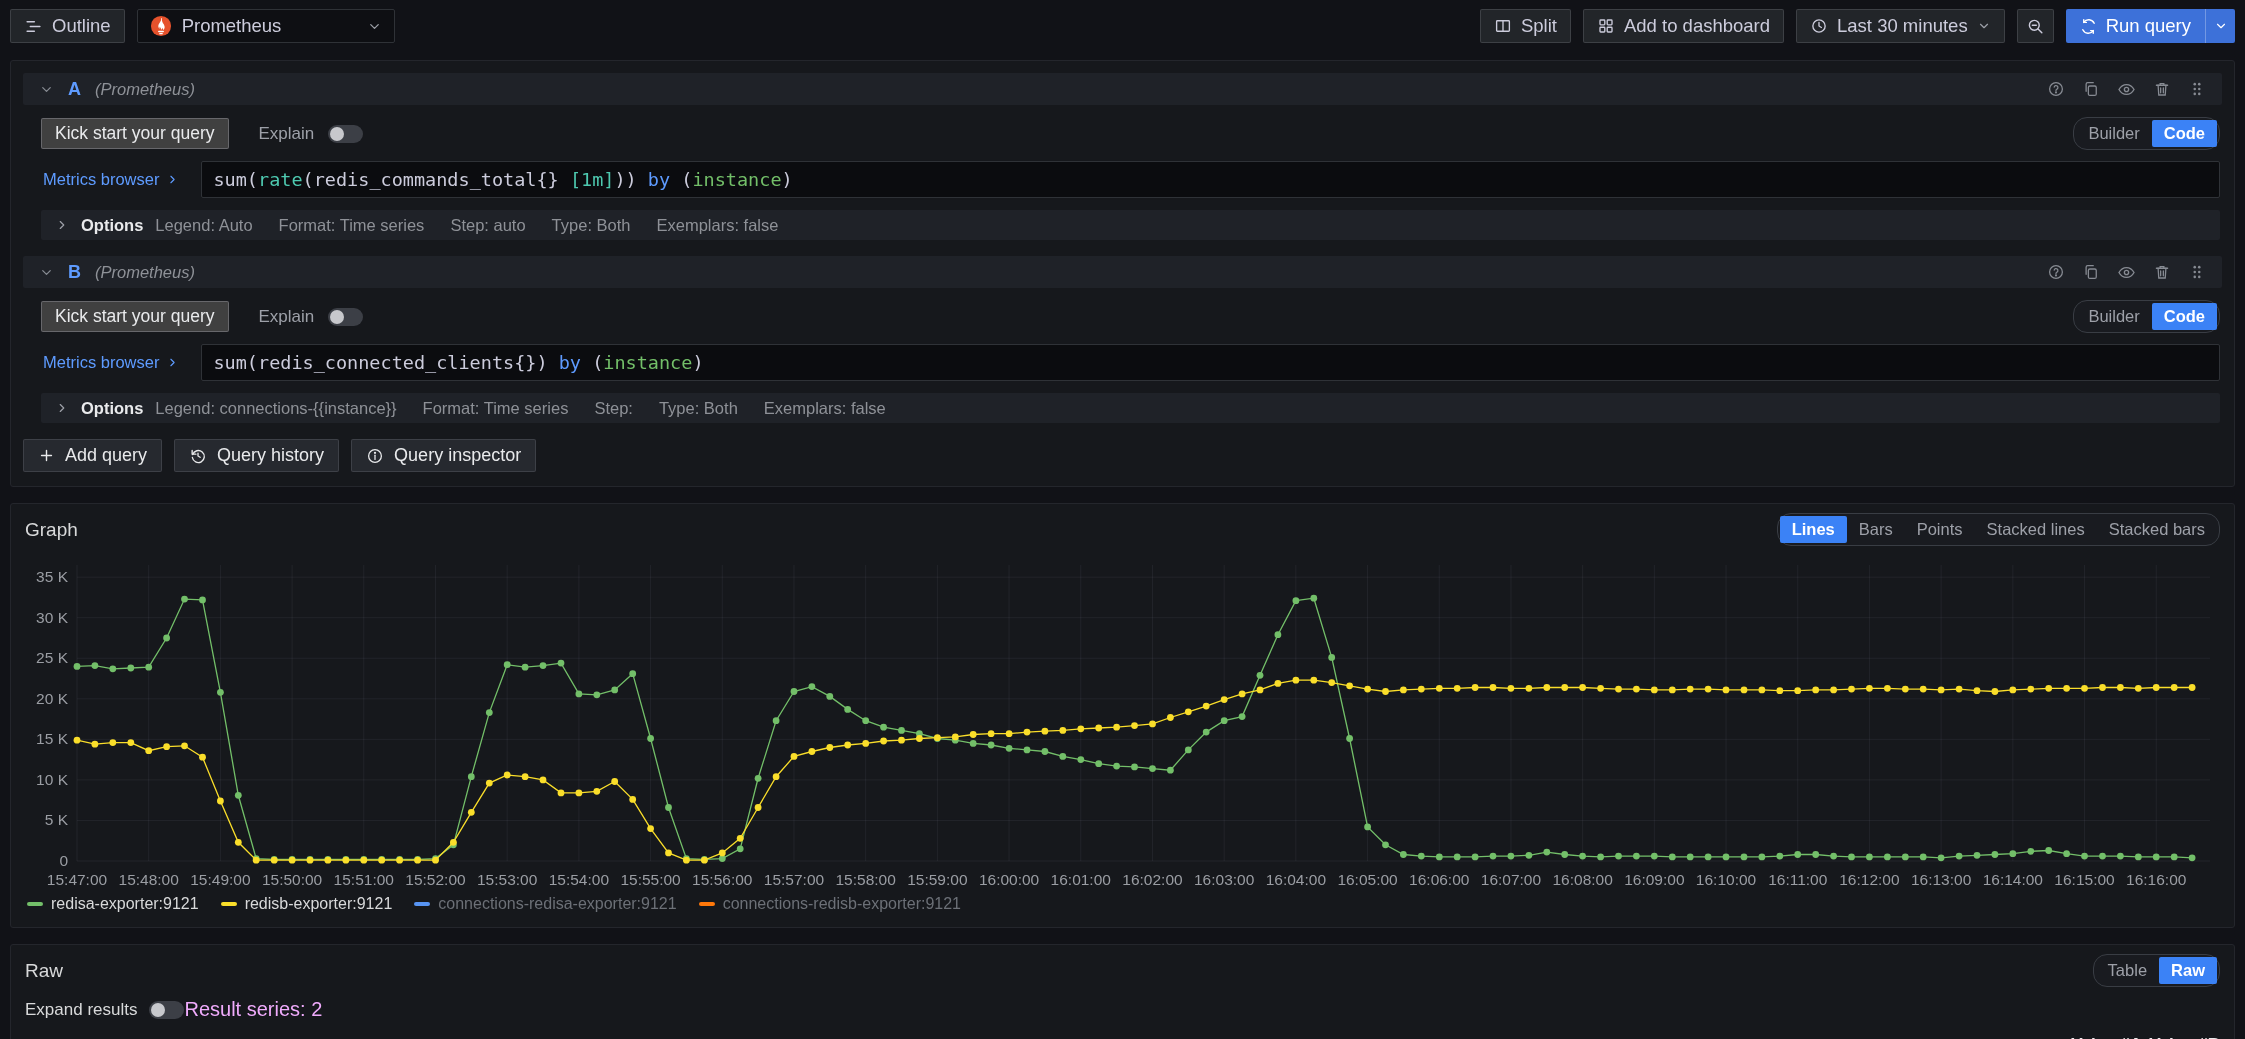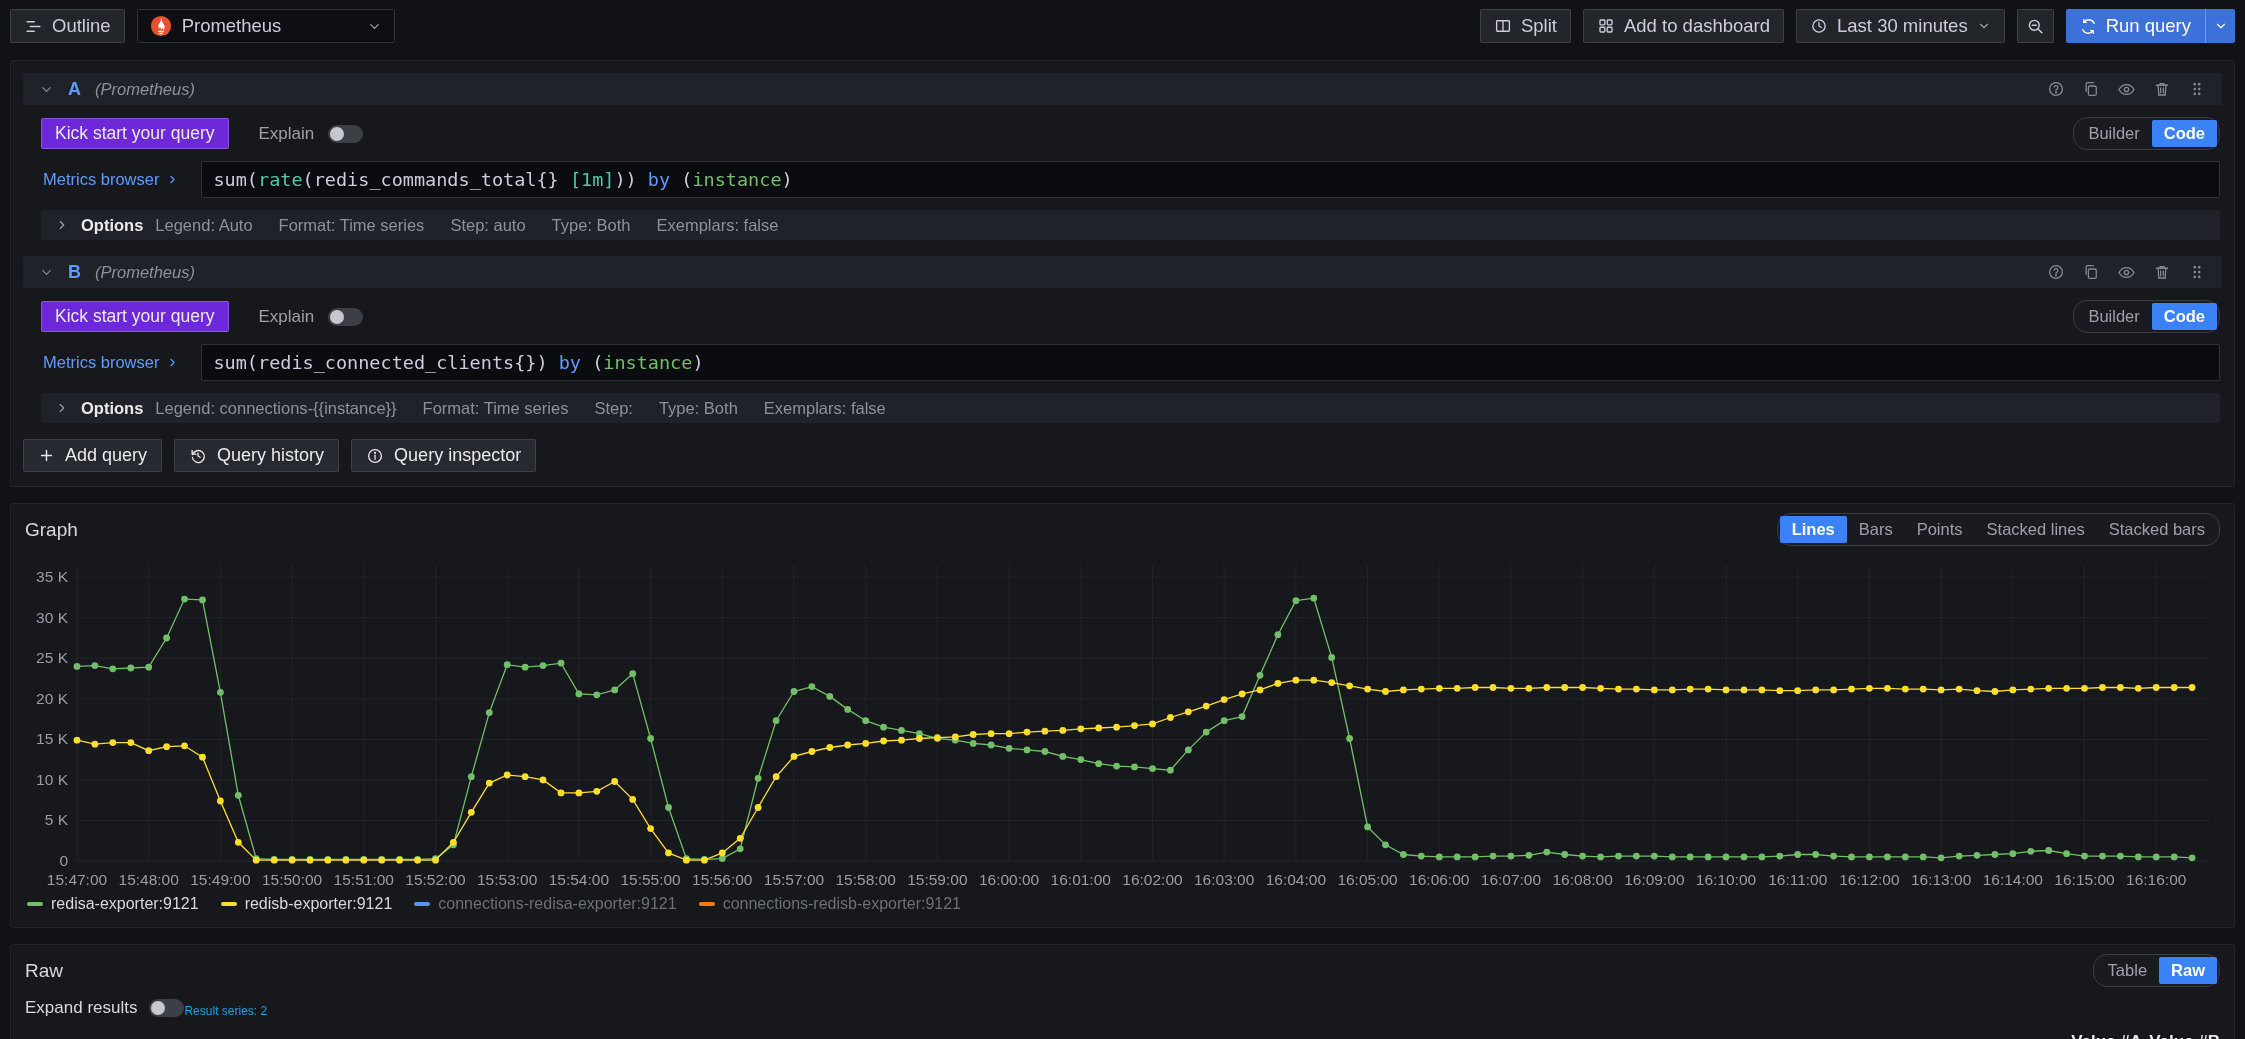--- a/index.html
+++ b/index.html
@@ -32,21 +32,21 @@
   .switch .knob{position:absolute;left:2px;top:2px;width:14px;height:14px;border-radius:50%;background:#C7C8CC;}
   
   .query-panel{padding:12px 12px 14px;}
   .query-block{margin-bottom:16px;}
   .q-header{display:flex;align-items:center;gap:14px;background:#1F2228;height:32px;padding:0 16px;border-radius:2px;color:#878B93;}
   .q-ref{color:#5E9BFF;font-size:18px;font-weight:600;}
   .q-hint{color:#8E9197;font-style:italic;font-size:16.5px;}
   .q-icons{margin-left:auto;display:flex;align-items:center;gap:17px;color:#878B93;}
   .q-body{padding:12px 2px 0 18px;}
   .q-row1{display:flex;align-items:center;gap:14px;}
-  .kick-btn{height:31px;padding:0 13px;background:#6d28d9;border:1px solid rgba(204,204,220,0.28);border-radius:2px;
+  .kick-btn{height:31px;padding:0 13px;background:#404040;border:1px solid rgba(204,204,220,0.28);border-radius:2px;
     color:#E9EAEC;font-size:17.5px;font-weight:500;}
   .explain-label{color:#9DA0A8;font-size:17px;margin-left:16px;}
   .sp{flex:1;}
   .q-row2{display:flex;align-items:center;gap:8px;margin-top:11px;}
   .mb-link{display:flex;align-items:center;gap:7px;color:#5E9BFF;font-size:16.5px;font-weight:500;padding:0 14px 0 2px;
     background:transparent;border:none;white-space:nowrap;}
   .code-box{flex:1;background:#0B0C0F;border:1px solid #2F3237;border-radius:2px;padding:6px 11px;
     font-family:"DejaVu Sans Mono","Liberation Mono",monospace;font-size:18.5px;line-height:23px;white-space:pre;cursor:text;}
   .tok-plain{color:#CCCCDC;} .tok-func{color:#4EC9B0;} .tok-dur{color:#4EC9B0;} .tok-kw{color:#5E9BFF;} .tok-lbl{color:#73BF69;}
   .q-row3{display:flex;align-items:center;gap:12px;background:#1F2228;height:30px;margin-top:12px;padding:0 14px;border-radius:2px;cursor:pointer;}
@@ -61,21 +61,21 @@
   .ax{font-family:"Liberation Sans",sans-serif;font-size:15.5px;fill:#9A9DA3;}
   .grid{stroke:rgba(204,204,220,0.07);stroke-width:1;}
   .legend{display:flex;gap:22px;padding:2px 16px 6px;align-items:center;}
   .leg-item{display:flex;align-items:center;gap:8px;font-size:16px;color:#D8D9DA;cursor:pointer;}
   .leg-item.dimmed{color:#6C7077;}
   .leg-swatch{width:16px;height:4px;border-radius:2px;display:inline-block;}
   
   .raw-panel{padding-bottom:4px;}
   .raw-sub{display:flex;justify-content:flex-start;align-items:center;padding:6px 14px 2px;}
   .expand-row{display:flex;align-items:center;gap:12px;font-size:17px;color:#D8D9DA;}
-  .result-series{color:#0ea5e9;font-size:12px;align-self:flex-end;}
+  .result-series{color:#f0abfc;font-size:20px;align-self:flex-end;}
   .raw-table{margin:4px 14px 0;font-size:17px;}
   .rt-head{display:flex;align-items:center;padding:8px 0 7px;font-weight:700;color:#E9EAEC;}
   .head-a{width:104px;text-align:right;flex:none;}
   .head-b{width:78px;text-align:right;flex:none;}
 </style>
 </head>
 <body>
 
 <svg width="0" height="0" style="position:absolute" aria-hidden="true">
   <defs>

